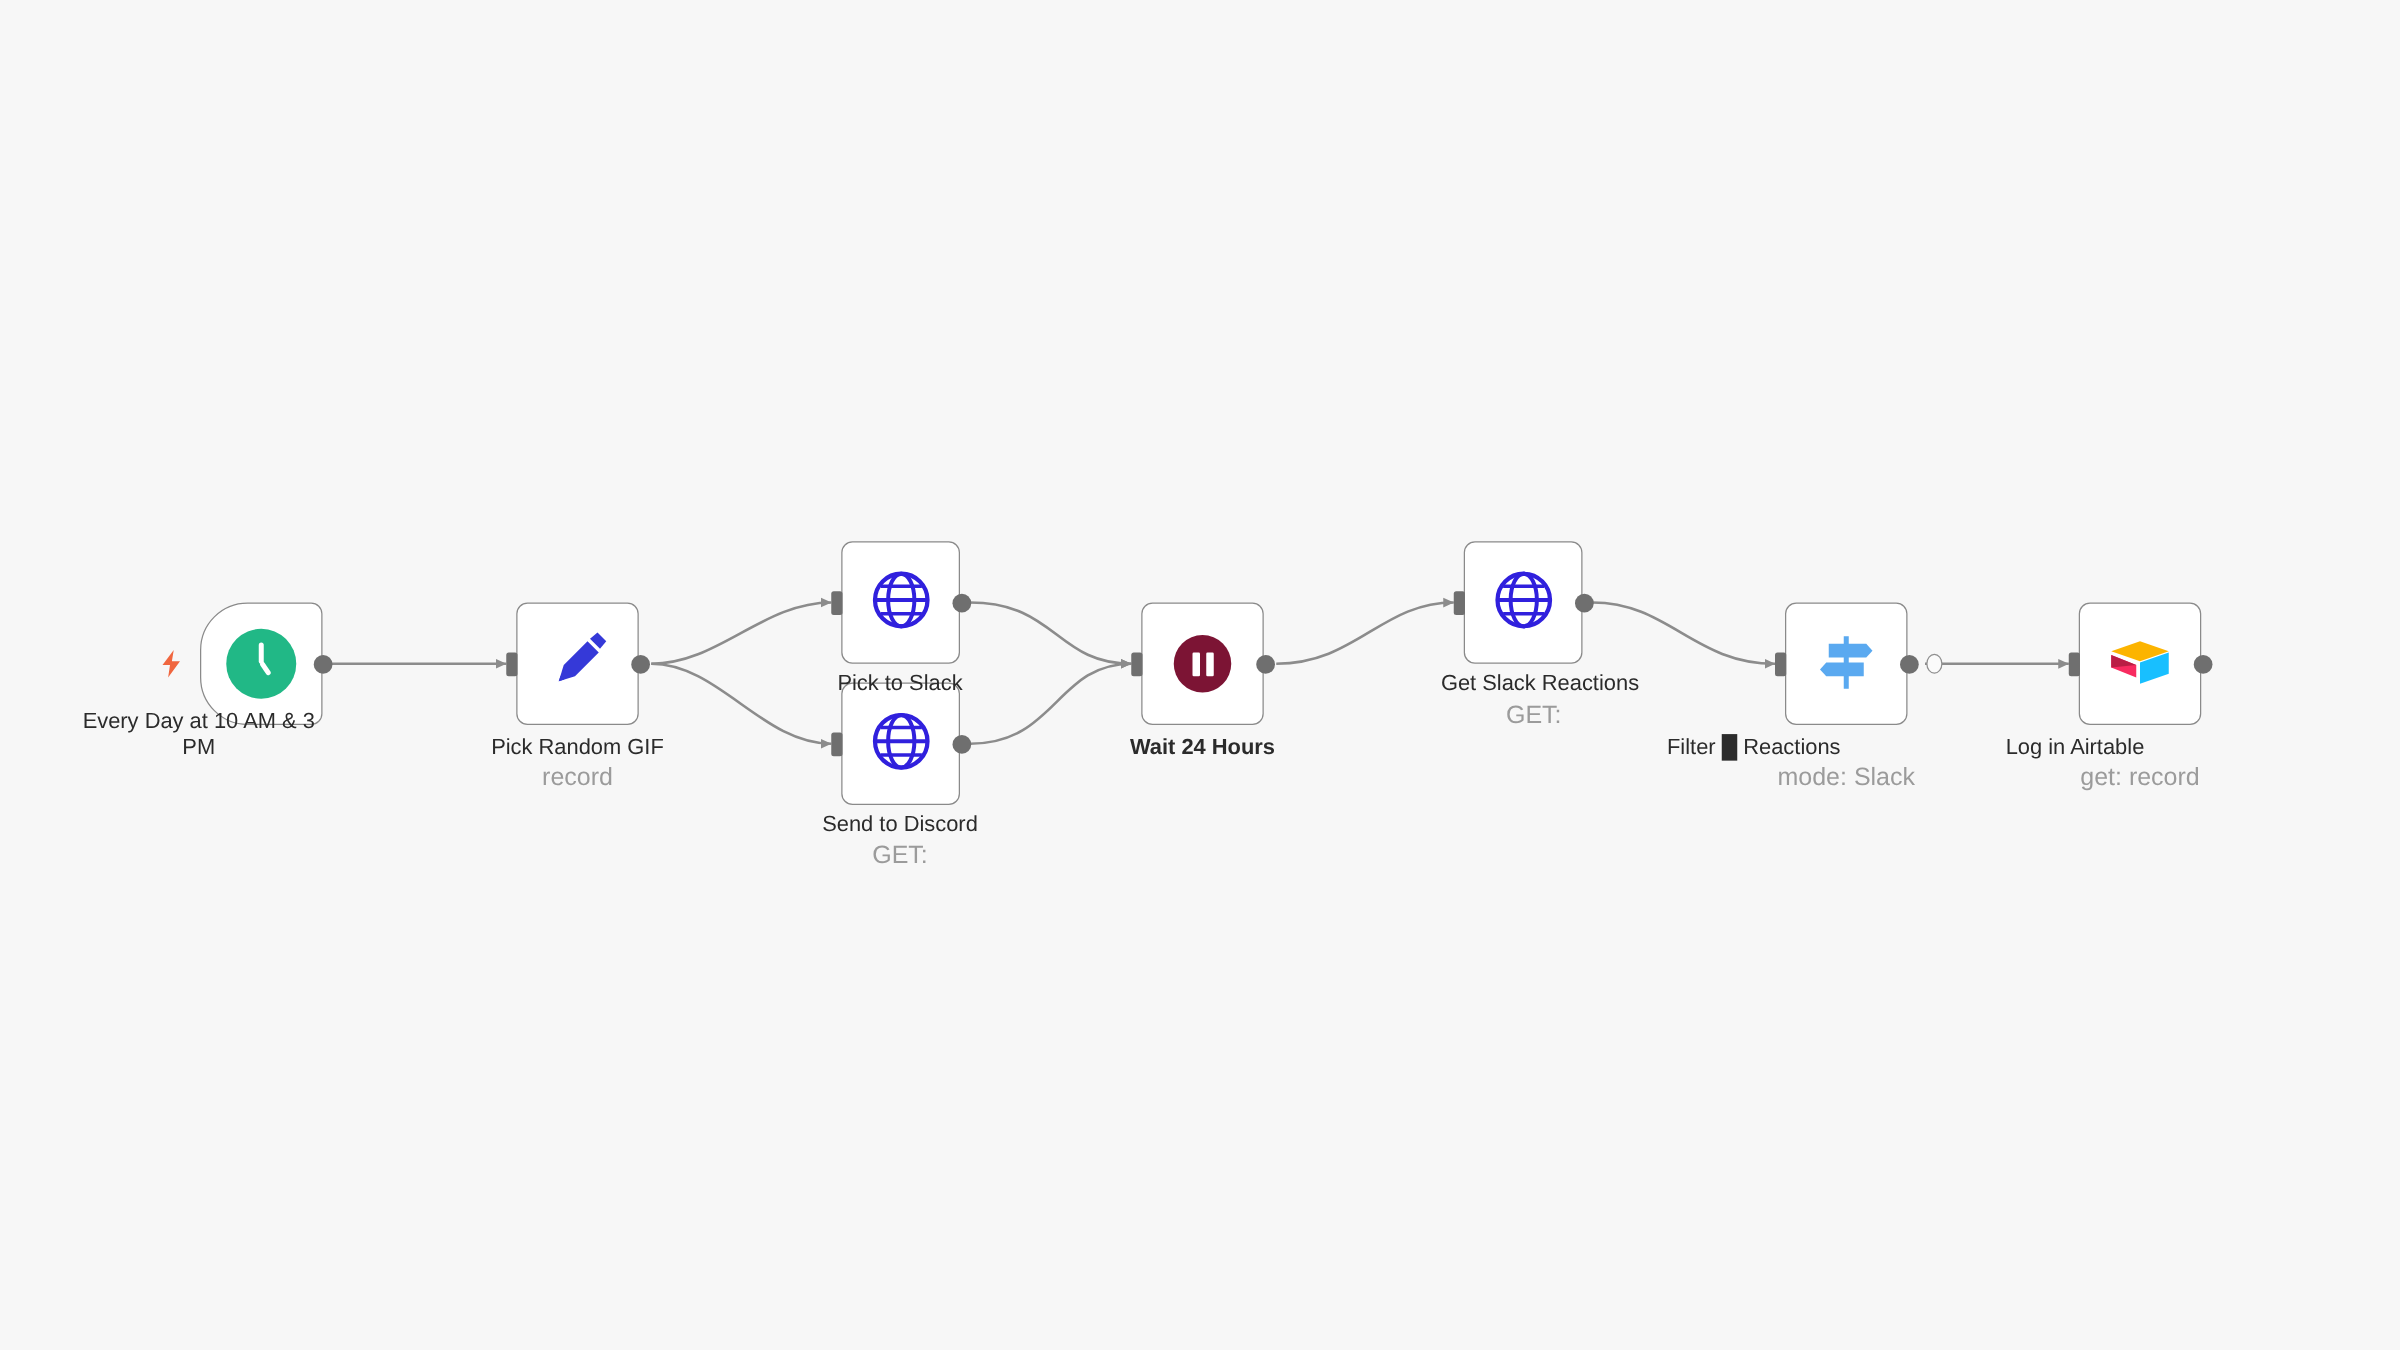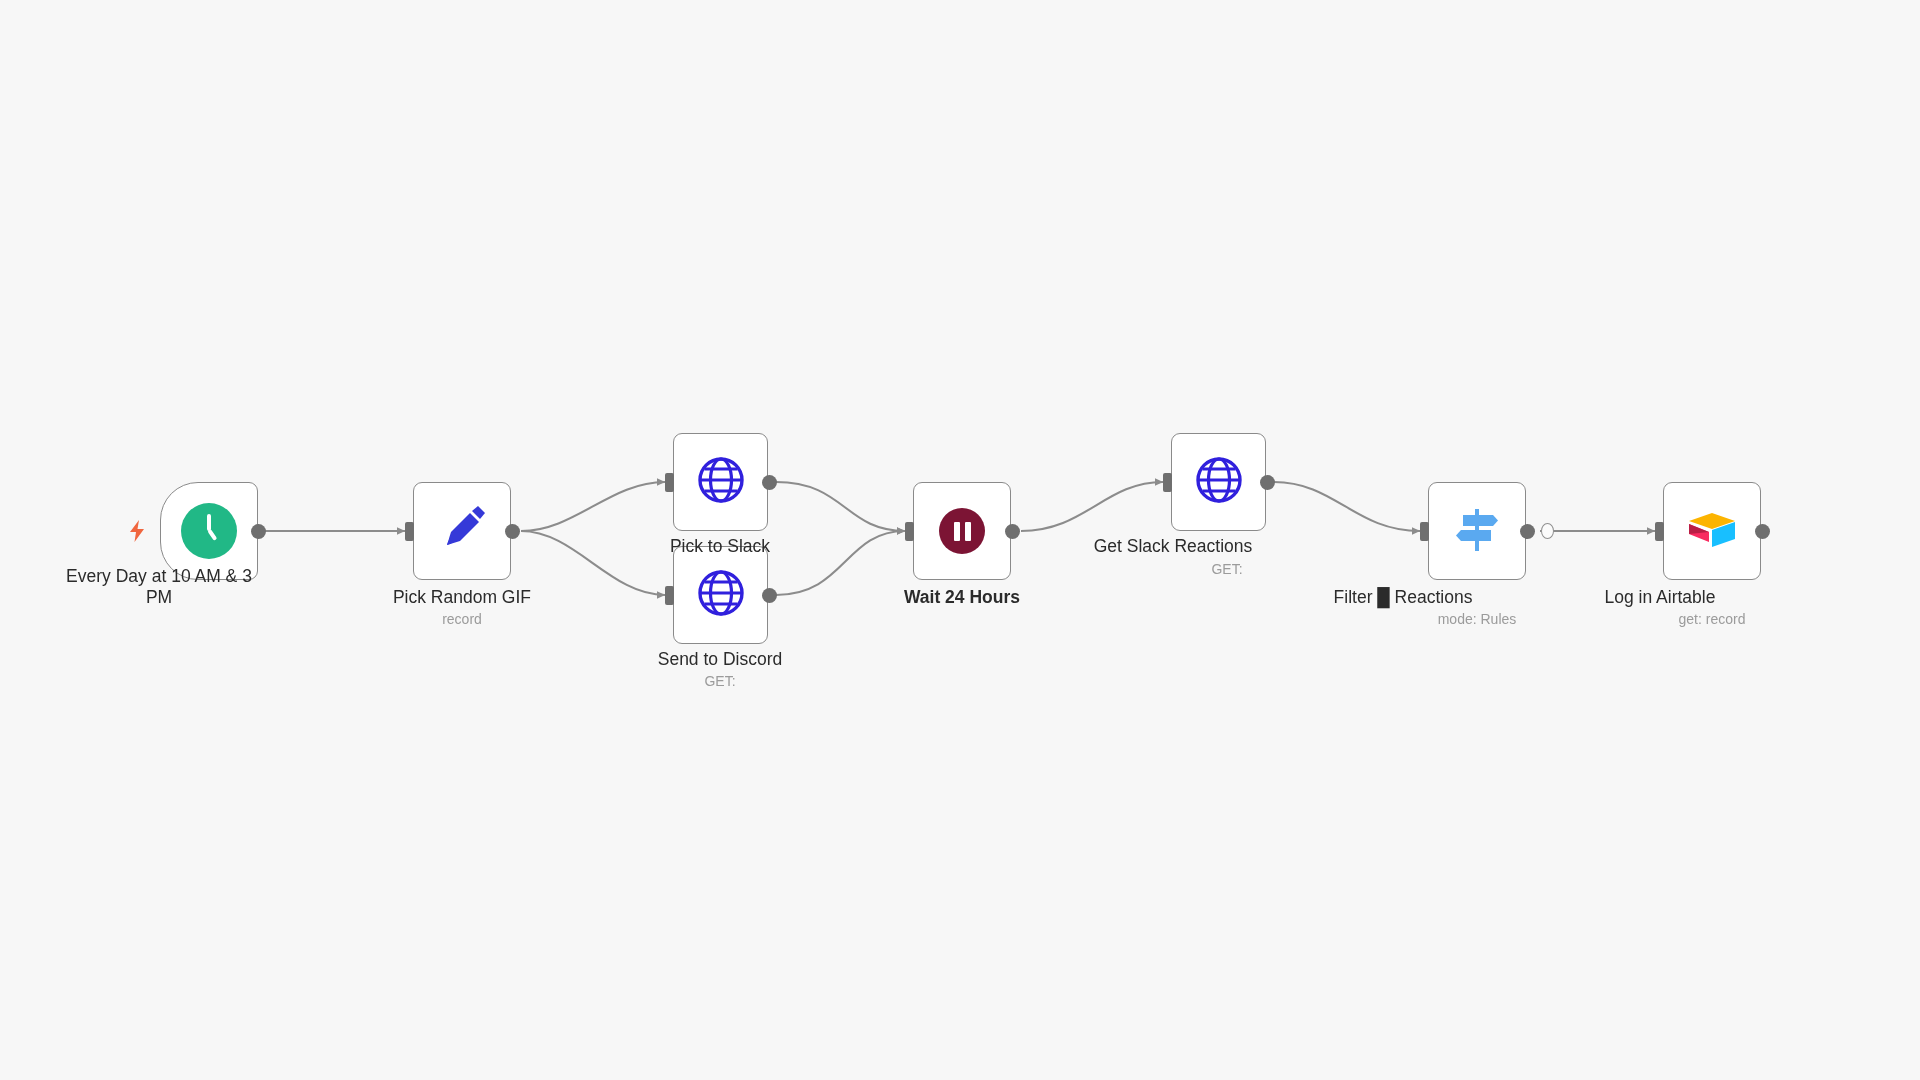--- a/index.html
+++ b/index.html
@@ -43,21 +43,21 @@
     color: #2b2b2b;
     font-size: 17.5px;
     line-height: 1.18;
     z-index: 6;
     white-space: pre-line;
   }
   .node-sub {
     position: absolute;
     text-align: center;
     color: #9b9b9b;
-    font-size: 14px;
+    font-size: 20px;
     z-index: 6;
   }
   .port {
     position: absolute;
     z-index: 7;
   }
   .port-out {
     width: 15px; height: 15px;
     border-radius: 50%;
     background: #6f6f6f;
@@ -214,37 +214,37 @@
         <circle cx="25" cy="25" r="21" fill="none" stroke="#3020dd" stroke-width="3.4"></circle>
         <ellipse cx="25" cy="25" rx="10.5" ry="21" fill="none" stroke="#3020dd" stroke-width="3.2"></ellipse>
         <line x1="4" y1="25" x2="46" y2="25" stroke="#3020dd" stroke-width="3.2"></line>
         <line x1="8.5" y1="14" x2="41.5" y2="14" stroke="#3020dd" stroke-width="2.8"></line>
         <line x1="8.5" y1="36" x2="41.5" y2="36" stroke="#3020dd" stroke-width="2.8"></line>
       </svg>
     </span>
   </div>
   <span class="port port-in" style="left:1163px; top:473px;"></span>
   <span class="port port-out" style="left:1260px; top:475px;"></span>
-  <div class="node-label" style="left:1063px; top:536px; width:220px;">Get Slack Reactions</div>
+  <div class="node-label" style="left:1122px; top:536px; width:220px;">Get Slack Reactions</div>
   <div class="node-sub" style="left:1117px; top:561px; width:220px;">GET:</div>
 
   <div class="node" style="left:1428px; top:482px; width:98px; height:98px;">
     <span class="icon">
       <svg width="56" height="56" viewBox="0 0 56 56" aria-hidden="true">
         <rect x="26" y="8" width="4" height="42" fill="#5aa9f0"></rect>
         <path d="M14 14 H44 L49 19.5 L44 25 H14 Z" fill="#5aa9f0"></path>
         <path d="M42 29 H12 L7 34.5 L12 40 H42 Z" fill="#5aa9f0"></path>
       </svg>
     </span>
   </div>
   <span class="port port-in" style="left:1420px; top:522px;"></span>
   <span class="port port-out" style="left:1520px; top:524px;"></span>
   <div class="edge-badge" style="left:1541px; top:523px;"></div>
   <div class="node-label" style="left:1303px; top:587px; width:200px;">Filter █ Reactions</div>
-  <div class="node-sub" style="left:1377px; top:611px; width:200px;">mode: Rules</div>
+  <div class="node-sub" style="left:1377px; top:611px; width:200px;">mode: Slack</div>
 
   <div class="node" style="left:1663px; top:482px; width:98px; height:98px;">
     <span class="icon">
       <svg width="54" height="54" viewBox="0 0 54 54" aria-hidden="true">
         <path d="M27 11 L50 19 L27 27 L4 19 Z" fill="#fcb400"></path>
         <path d="M27 28 L50 20 L50 37 L27 45 Z" fill="#18bfff"></path>
         <path d="M4 22 L24 30 L24 40 L4 32 Z" fill="#f82b60"></path>
         <path d="M4 22 L24 30 L4 32 Z" fill="#ba1e45"></path>
       </svg>
     </span>

